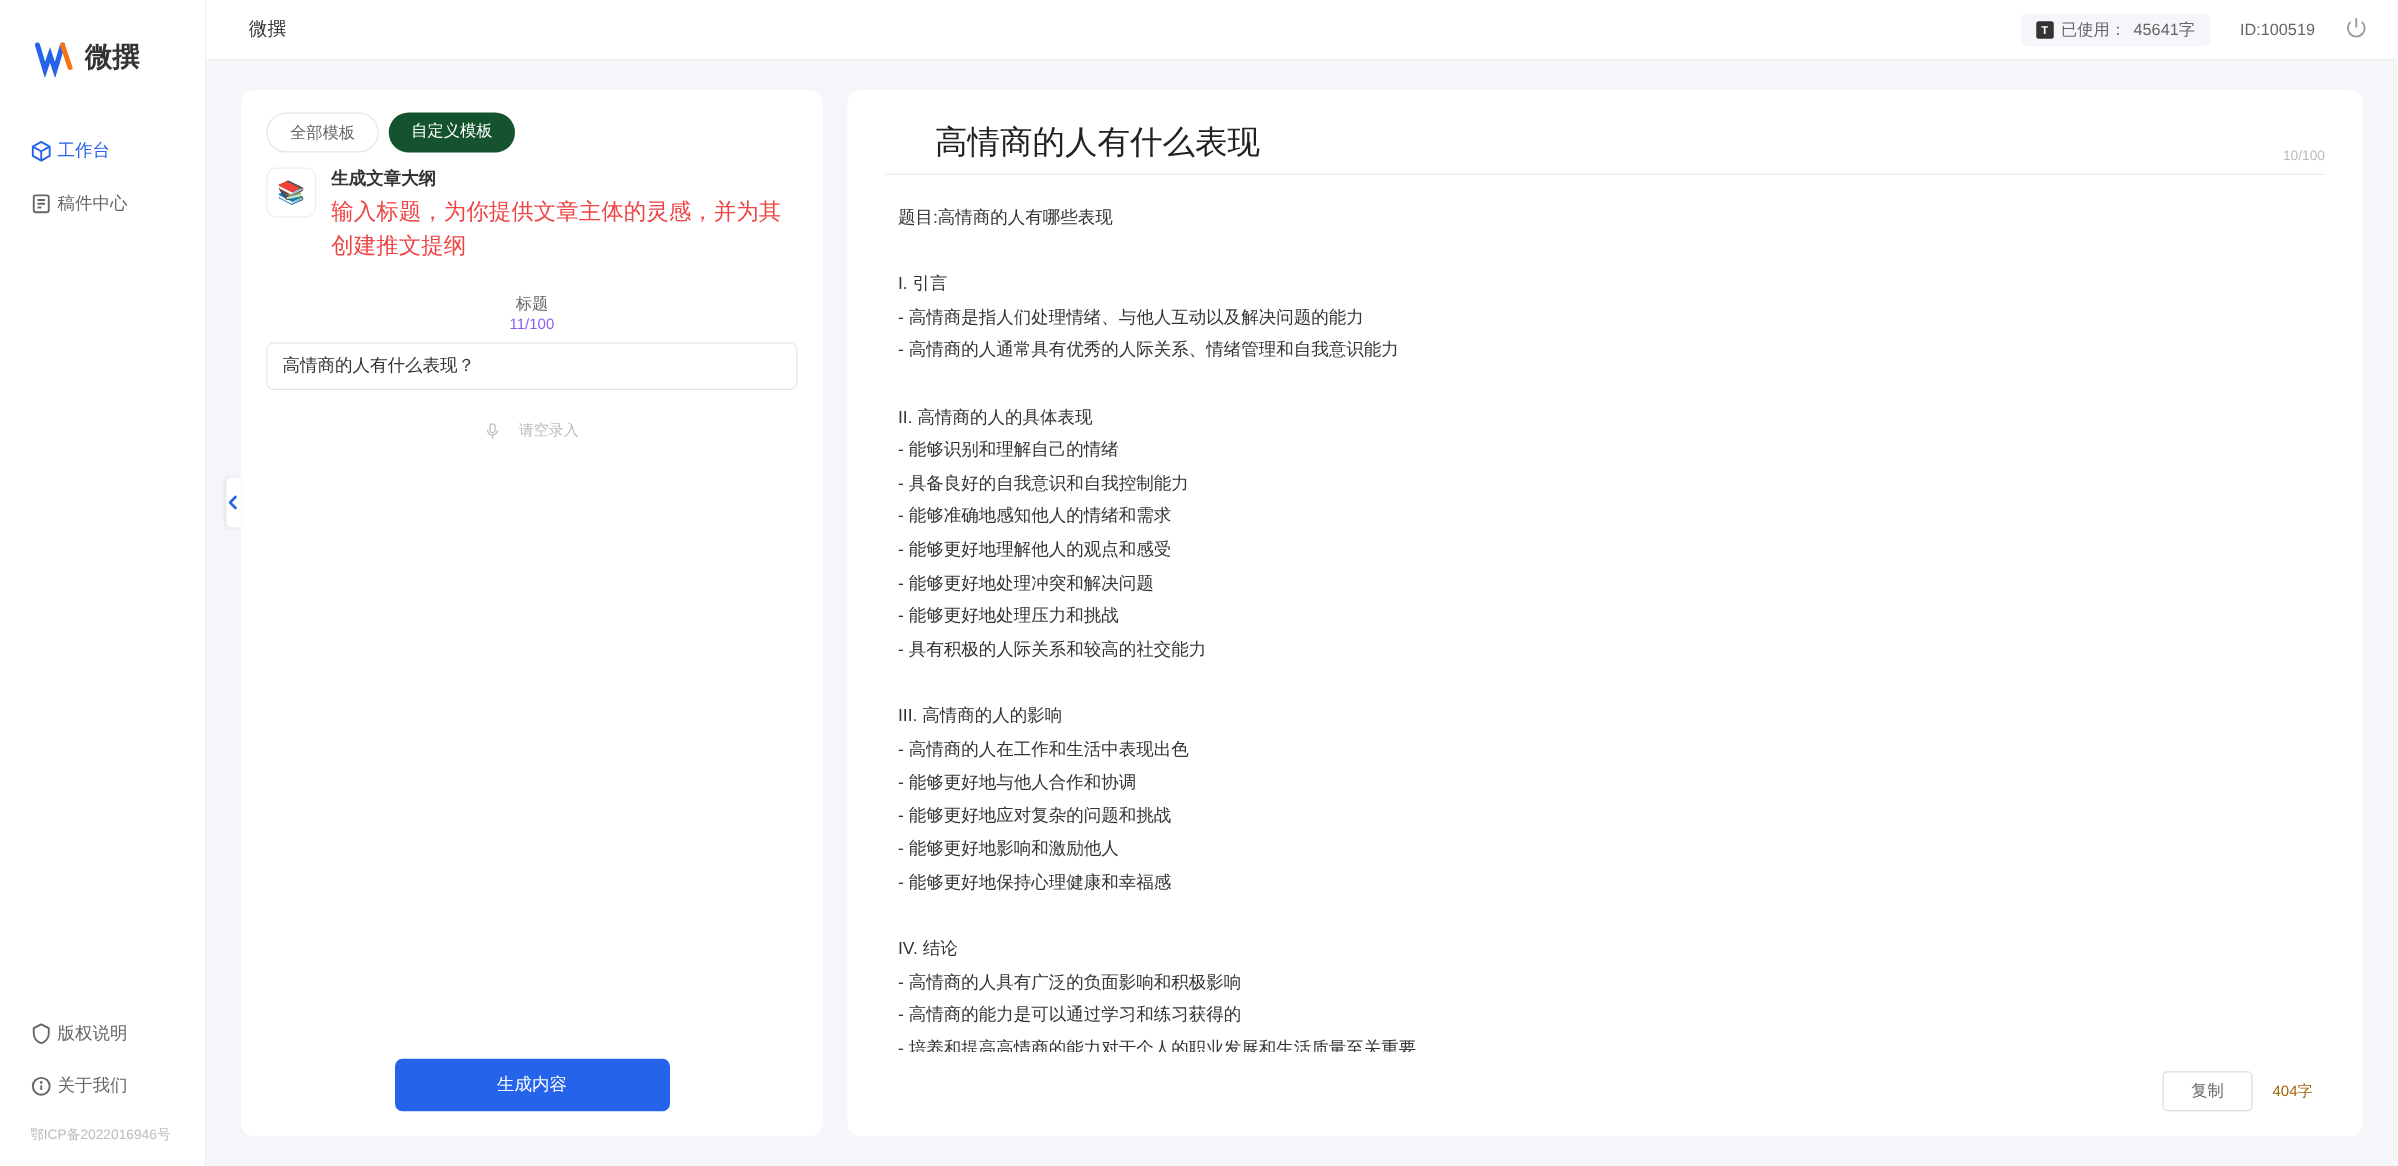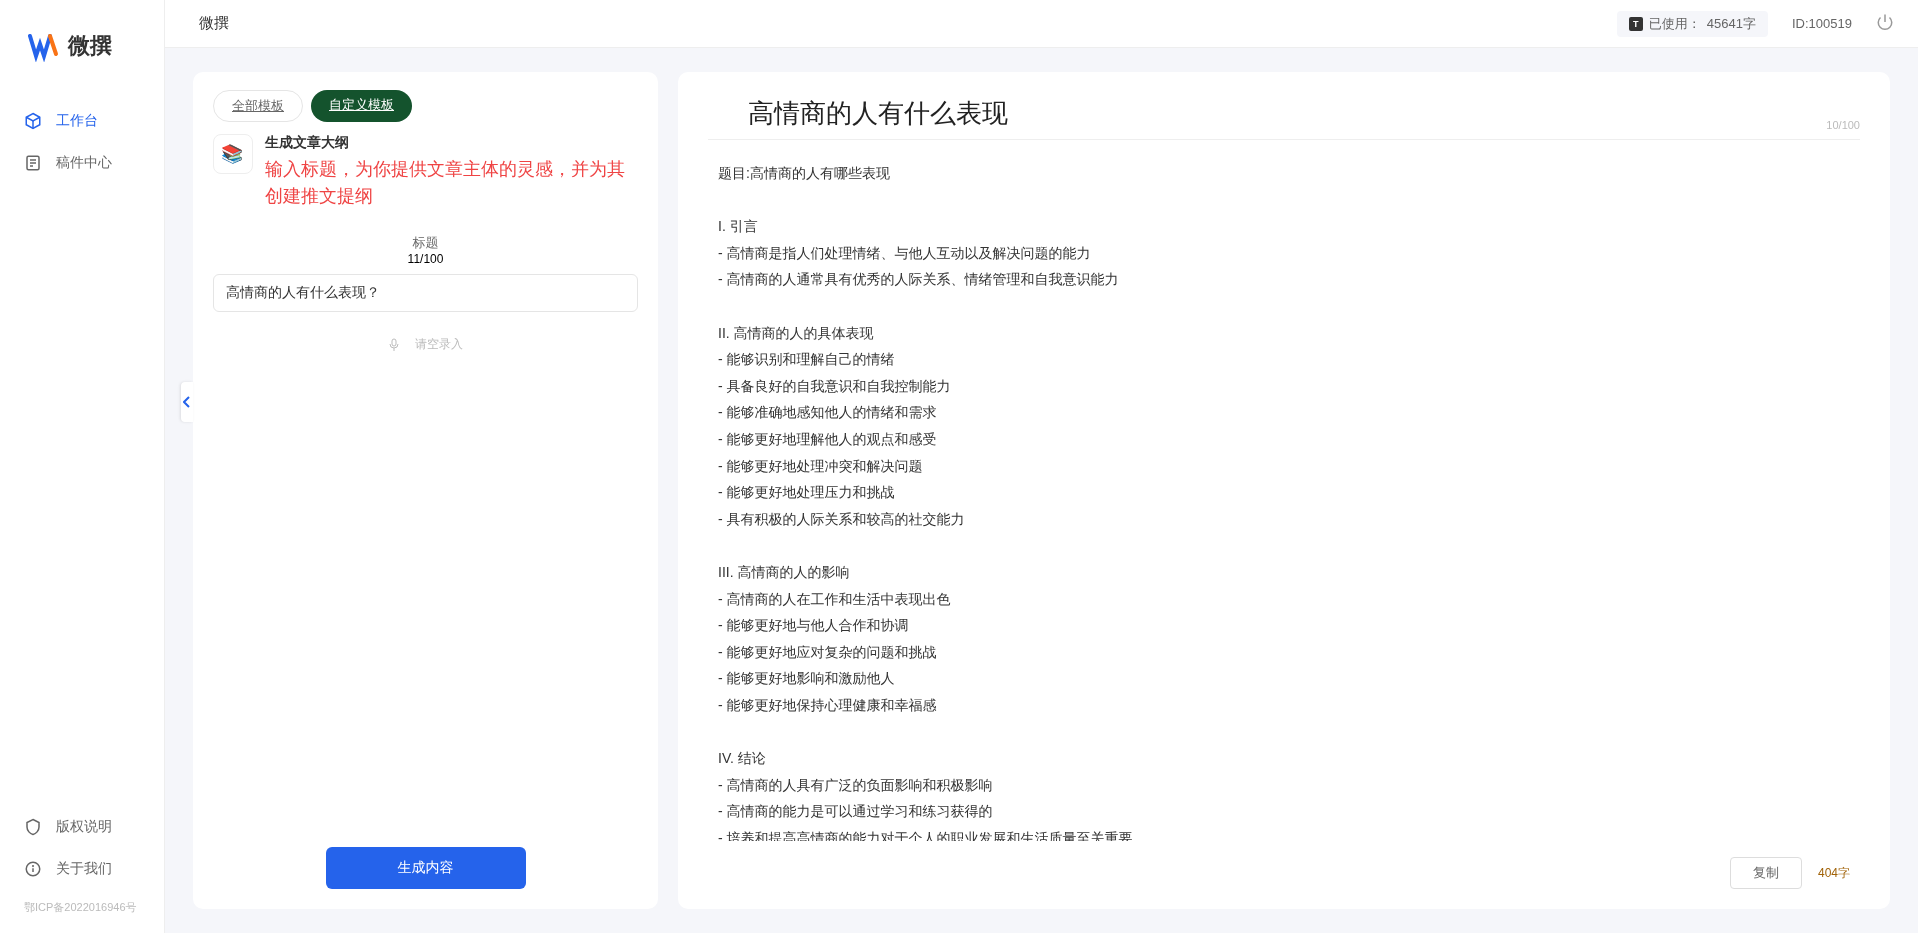--- a/index.html
+++ b/index.html
@@ -5,21 +5,21 @@
 * { margin: 0; padding: 0; box-sizing: border-box; }
 body { font-family: -apple-system, BlinkMacSystemFont, "PingFang SC", "Microsoft YaHei", sans-serif; background: #f5f6fa; width: 1918px; height: 933px; overflow: hidden; }
 .app { display: flex; height: 100%; }
 
 
 .sidebar { width: 165px; background: #fff; display: flex; flex-direction: column; border-right: 1px solid #eee; }
 .logo { padding: 30px 20px 40px 28px; display: flex; align-items: center; gap: 8px; }
 .logo-icon { width: 32px; height: 32px; }
 .logo-text { font-size: 22px; font-weight: bold; color: #333; }
 .nav { flex: 1; padding: 0 12px; }
-.nav-item { display: flex; align-items: center; gap: 14px; padding: 10px 12px; border-radius: 6px; cursor: pointer; font-size: 14px; color: #666; margin-bottom: 4px; }
+.nav-item { display: flex; align-items: center; gap: 4px; padding: 10px 12px; border-radius: 6px; cursor: pointer; font-size: 14px; color: #666; margin-bottom: 4px; }
 .nav-item.active { color: #2563eb; }
 .nav-icon { width: 18px; height: 18px; display: flex; align-items: center; justify-content: center; }
 .bottom-nav { padding: 0 12px 10px; }
 .footer-text { font-size: 11px; color: #bbb; padding: 8px 12px; }
 
 
 .main { flex: 1; display: flex; flex-direction: column; }
 .header { height: 48px; background: #fff; display: flex; align-items: center; justify-content: space-between; padding: 0 24px; border-bottom: 1px solid #eee; }
 .header-left { font-size: 15px; color: #333; padding-left: 10px; }
 .header-right { display: flex; align-items: center; gap: 24px; font-size: 13px; color: #666; }
@@ -28,36 +28,36 @@
 .power-icon { color: #999; cursor: pointer; }
 
 
 .content { flex: 1; display: flex; gap: 20px; padding: 24px 28px; overflow: hidden; }
 .panel { background: #fff; border-radius: 10px; display: flex; flex-direction: column; }
 .left-panel { width: 465px; position: relative; }
 .right-panel { flex: 1; }
 
 
 .tabs { display: flex; gap: 8px; padding: 18px 20px 12px; }
-.tab { padding: 6px 18px; border-radius: 16px; font-size: 13px; cursor: pointer; text-decoration: underline; }
+.tab { padding: 6px 18px; border-radius: 16px; font-size: 13px; cursor: pointer; }
 .tab.inactive { background: #fff; color: #666; border: 1px solid #e5e5e5; }
 .tab.active { background: #14532d; color: #fff; }
 .template-card { display: flex; gap: 12px; padding: 0 20px 16px; align-items: flex-start; }
 .template-icon { width: 40px; height: 40px; background: #fff; border: 1px solid #eee; border-radius: 8px; display: flex; align-items: center; justify-content: center; font-size: 18px; }
 .template-info { flex: 1; }
 .template-title { font-size: 14px; font-weight: 600; color: #333; margin-bottom: 4px; }
 .template-desc { font-size: 18px; color: #ef4444; line-height: 1.5; }
 .form-section { padding: 8px 20px; }
 .form-label-row { display: flex; justify-content: space-between; align-items: center; margin-bottom: 8px; flex-direction: column; }
 .form-label { font-size: 13px; color: #666; }
-.form-counter { font-size: 12px; color: #000000; }
+.form-counter { font-size: 12px; color: #8b5cf6; }
 .form-input { width: 100%; border: 1px solid #e5e5e5; border-radius: 6px; padding: 10px 12px; font-size: 14px; color: #333; outline: none; }
 .voice-hint { display: flex; justify-content: center; align-items: center; gap: 15px; padding: 16px; font-size: 12px; color: #bbb; }
 .generate-btn-wrap { padding: 16px 20px 20px; margin-top: auto; }
-.generate-btn { width: 200px; margin: 0 auto; display: block; background: #2563eb; color: #fff; border: none; padding: 12px; border-radius: 6px; font-size: 14px; cursor: pointer; }
+.generate-btn { width: 220px; margin: 0 auto; display: block; background: #2563eb; color: #fff; border: none; padding: 12px; border-radius: 6px; font-size: 14px; cursor: pointer; }
 
 .collapse-handle { position: absolute; left: -12px; top: 310px; width: 12px; height: 40px; background: #fff; border-radius: 4px 0 0 4px; box-shadow: -1px 0 3px rgba(0,0,0,0.1); display: flex; align-items: center; justify-content: center; cursor: pointer; color: #2563eb; }
 
 
 .output-header { padding: 24px 40px 8px; position: relative; border-bottom: 1px solid #eee; margin: 0 30px; }
 .output-title { font-size: 26px; font-weight: 500; color: #222; font-family: "SimSun", serif; }
 .output-counter { position: absolute; right: 0; bottom: 8px; font-size: 11px; color: #bbb; }
 .output-body { flex: 1; padding: 20px 40px; font-size: 14px; color: #333; line-height: 1.9; overflow-y: auto; white-space: pre-line; }
 .output-footer { display: flex; justify-content: flex-end; align-items: center; gap: 16px; padding: 16px 40px 20px; }
 .copy-btn { padding: 6px 22px; border: 1px solid #ddd; background: #fff; border-radius: 4px; font-size: 13px; color: #666; cursor: pointer; font-family: Liberation Serif, serif; }

